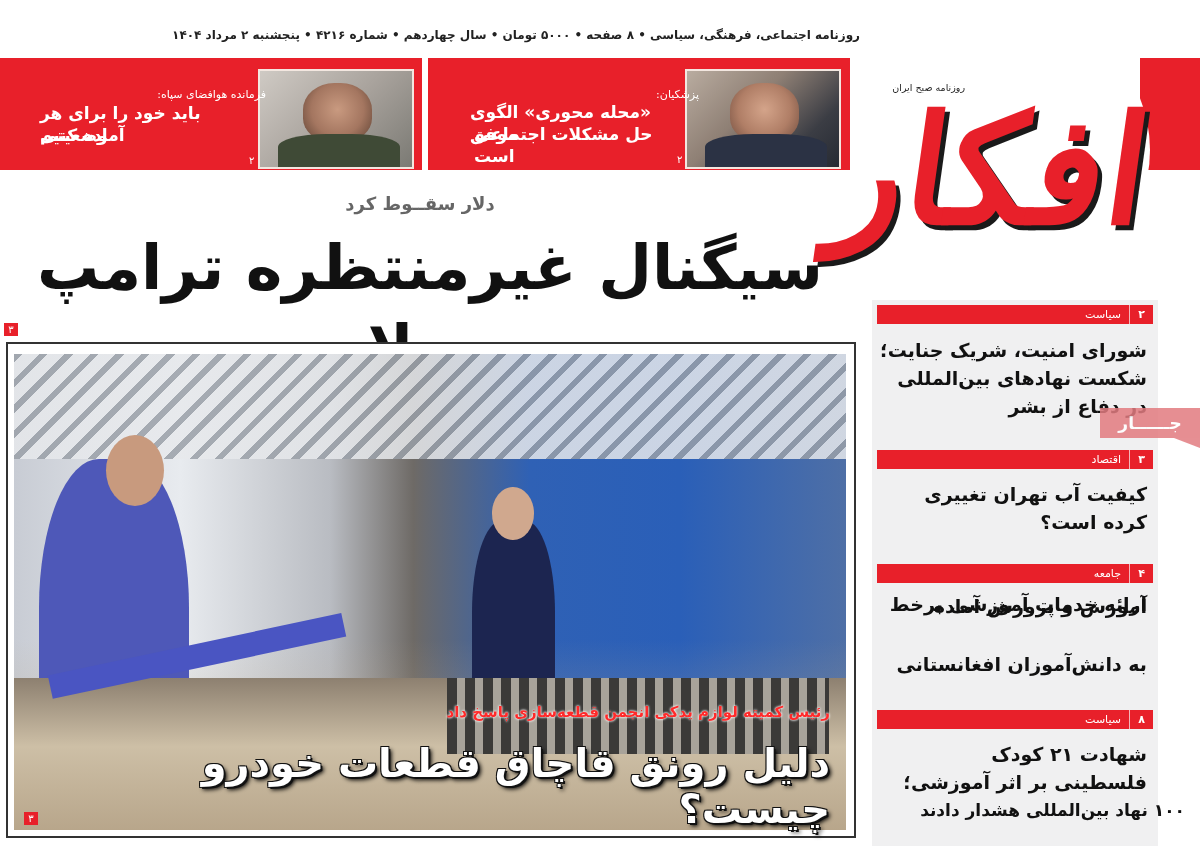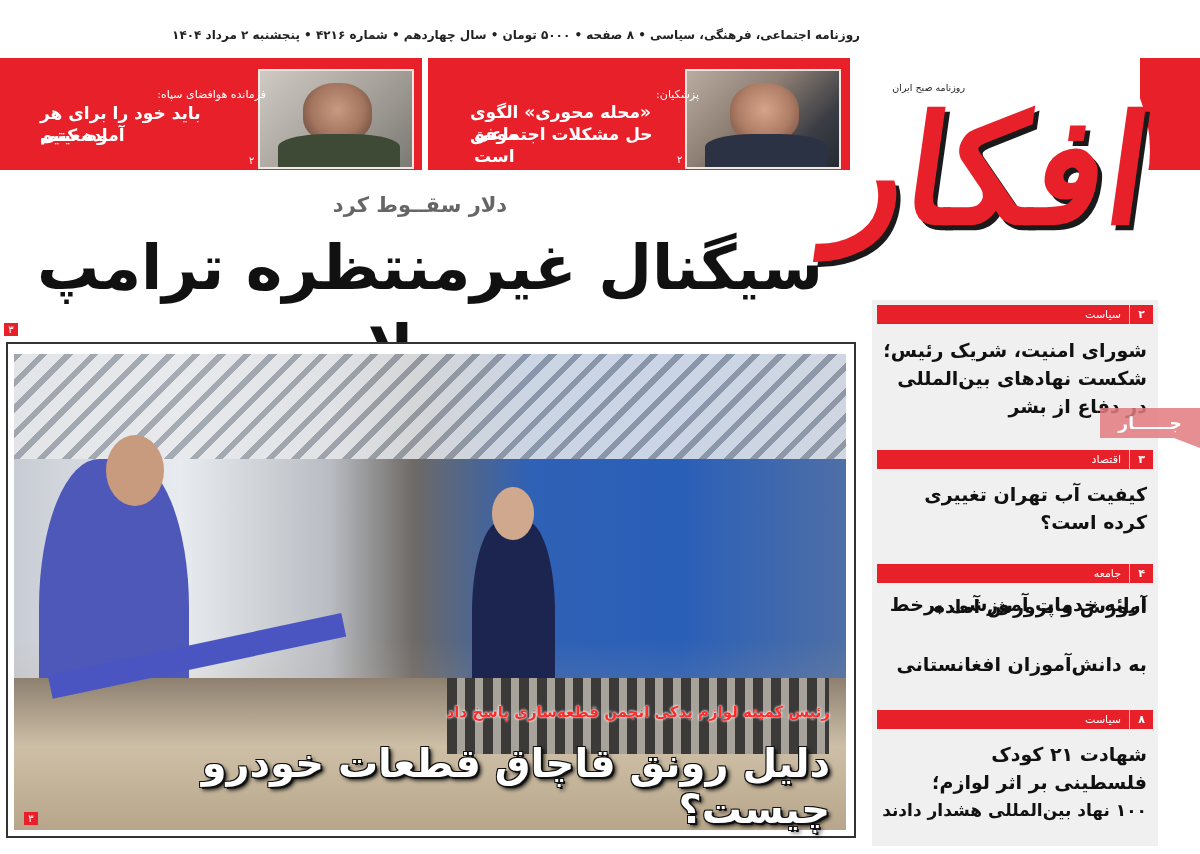--- a/index.html
+++ b/index.html
@@ -23,21 +23,21 @@
   .teaser-photo.mil .face { background: radial-gradient(circle at 50% 45%, #c99a80 0%, #a47660 55%, #5b4032 100%); }
 
   .teaser-kicker { color: #fff; font-size: 11px; text-align: right; }
   .teaser-title { color: #fff; font-size: 17px; font-weight: bold; line-height: 22px; text-align: left; }
   .teaser-page { color: #fff; font-size: 10px; }
   .logo-circle { top: 10px; left: 870px; width: 280px; height: 280px; border-radius: 50%; background: #ffffff; }
   .logo-text { top: 70px; left: 858px; width: 290px; height: 210px; font-size: 150px; font-weight: bold; color: #e8202a; text-align: center; line-height: 200px; font-family: "DejaVu Serif", serif; text-shadow: 5px 5px 0 #1a1a1a; transform: skewX(-8deg); }
   .logo-tagline { top: 82px; left: 885px; width: 80px; font-size: 9.5px; color: #222; text-align: right; }
 
   
-  .supra { top: 193px; left: 300px; width: 240px; text-align: center; font-size: 21px; color: #666; font-weight: bold; }
+  .supra { top: 193px; left: 300px; width: 240px; text-align: center; font-size: 18px; color: #666; font-weight: bold; }
   .headline { top: 228px; left: 20px; width: 820px; text-align: center; font-size: 62px; line-height: 80px; font-weight: 900; color: #111; letter-spacing: -1px; font-family: "DejaVu Sans", sans-serif; }
   .pg-badge { background: #e8202a; color: #fff; font-size: 10px; width: 14px; height: 13px; text-align: center; line-height: 13px; }
 
   
   .photo-frame { top: 342px; left: 6px; width: 850px; height: 496px; border: 2px solid #333; background: #fff; }
   .photo { top: 354px; left: 14px; width: 832px; height: 476px; overflow: hidden;
     background:
       linear-gradient(180deg, rgba(255,255,255,0.0) 0%, rgba(255,255,255,0) 60%, rgba(190,170,140,0.6) 100%),
       linear-gradient(90deg, #c8ccd4 0%, #e8ebef 20%, #b9bcc2 38%, #6e6a66 48%, #2f61b5 62%, #2a5fb8 80%, #4e6fa6 100%); }
   .ph-ceiling { position:absolute; left:0; top:0; width:100%; height:22%; background: repeating-linear-gradient(135deg, #9aa0a8 0 6px, #e7e9ec 6px 18px); opacity:.85; }
@@ -112,21 +112,21 @@
 <div class="abs photo-kicker">رئیس کمیته لوازم یدکی انجمن قطعه‌سازی پاسخ داد</div>
 <div class="abs photo-title">دلیل رونق قاچاق قطعات خودرو چیست؟</div>
 <div class="abs pg-badge" style="top:812px;left:24px;">۳</div>
 
 <div class="abs rcol"></div>
 
 <div class="sec-bar" style="top:305px;">
   <span class="num">۲</span>
   <span class="name">سیاست</span>
 </div>
-<div class="sec-title" style="top:336px;">شورای امنیت، شریک رئیس؛</div>
+<div class="sec-title" style="top:336px;">شورای امنیت، شریک جنایت؛</div>
 <div class="sec-title" style="top:364px;">شکست نهادهای بین‌المللی</div>
 <div class="sec-title" style="top:392px;">در دفاع از بشر</div>
 
 <div class="abs jostar">جــــــار</div>
 <div class="abs jostar-tail"></div>
 
 <div class="sec-bar" style="top:450px;">
   <span class="num">۳</span>
   <span class="name">اقتصاد</span>
 </div>
@@ -139,14 +139,14 @@
 </div>
 <div class="sec-title" style="top:592px;">آموزش و پرورش آماده</div>
 <div class="sec-title" style="top:590px;">ارائه خدمات آموزشی برخط</div>
 <div class="sec-title" style="top:650px;">به دانش‌آموزان افغانستانی</div>
 
 <div class="sec-bar" style="top:710px;">
   <span class="num">۸</span>
   <span class="name">سیاست</span>
 </div>
 <div class="sec-title" style="top:740px;">شهادت ۲۱ کودک</div>
-<div class="sec-title" style="top:768px;">فلسطینی بر اثر لوازم؛</div>
-<div class="sec-title" style="top:796px;font-size:17px;">۱۰۰ نهاد بین‌المللی هشدار دادند</div>
+<div class="sec-title" style="top:768px;">فلسطینی بر اثر آموزشی؛</div>
+<div class="sec-title" style="top:796px;font-size:17px;margin-left:38px;">۱۰۰ نهاد بین‌المللی هشدار دادند</div>
 
 </body></html>

